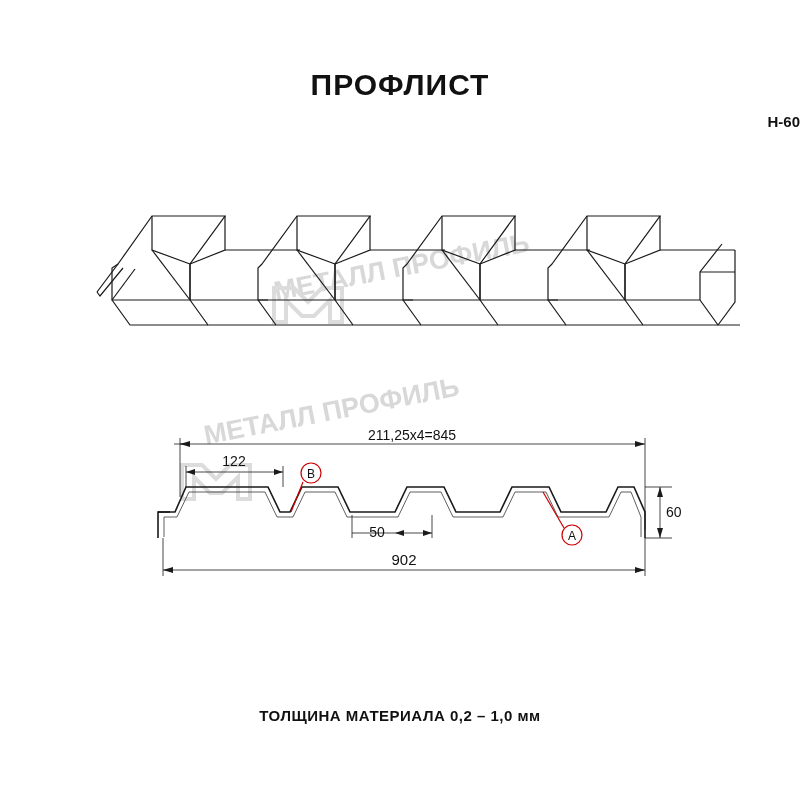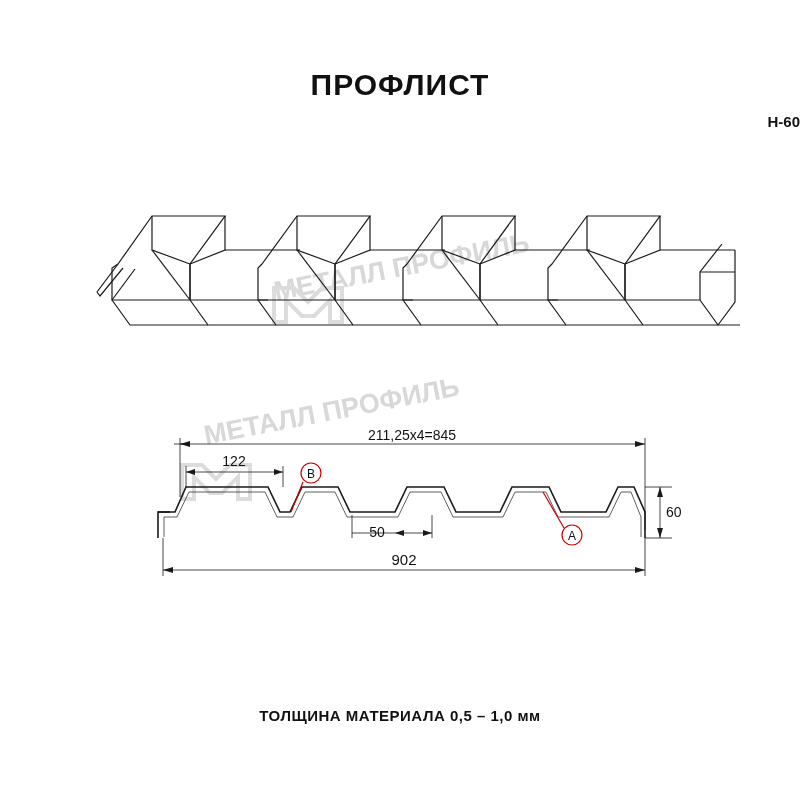--- a/index.html
+++ b/index.html
@@ -231,14 +231,14 @@
       </g>
 
       <g>
         <circle cx="572" cy="535" r="10" fill="#ffffff" stroke="#cc0000" stroke-width="1.2"></circle>
         <text x="572" y="540" font-size="12" text-anchor="middle" fill="#cc0000">A</text>
         <path d="M564,528 L543,492" stroke="#cc0000" stroke-width="1.2" fill="none"></path>
       </g>
     </g>
   </svg>
 
-  <div class="footer">ТОЛЩИНА МАТЕРИАЛА 0,5 – 1,0 мм</div>
+  <div class="footer">ТОЛЩИНА МАТЕРИАЛА 0,2 – 1,0 мм</div>
 </div>
 
 </body></html>

